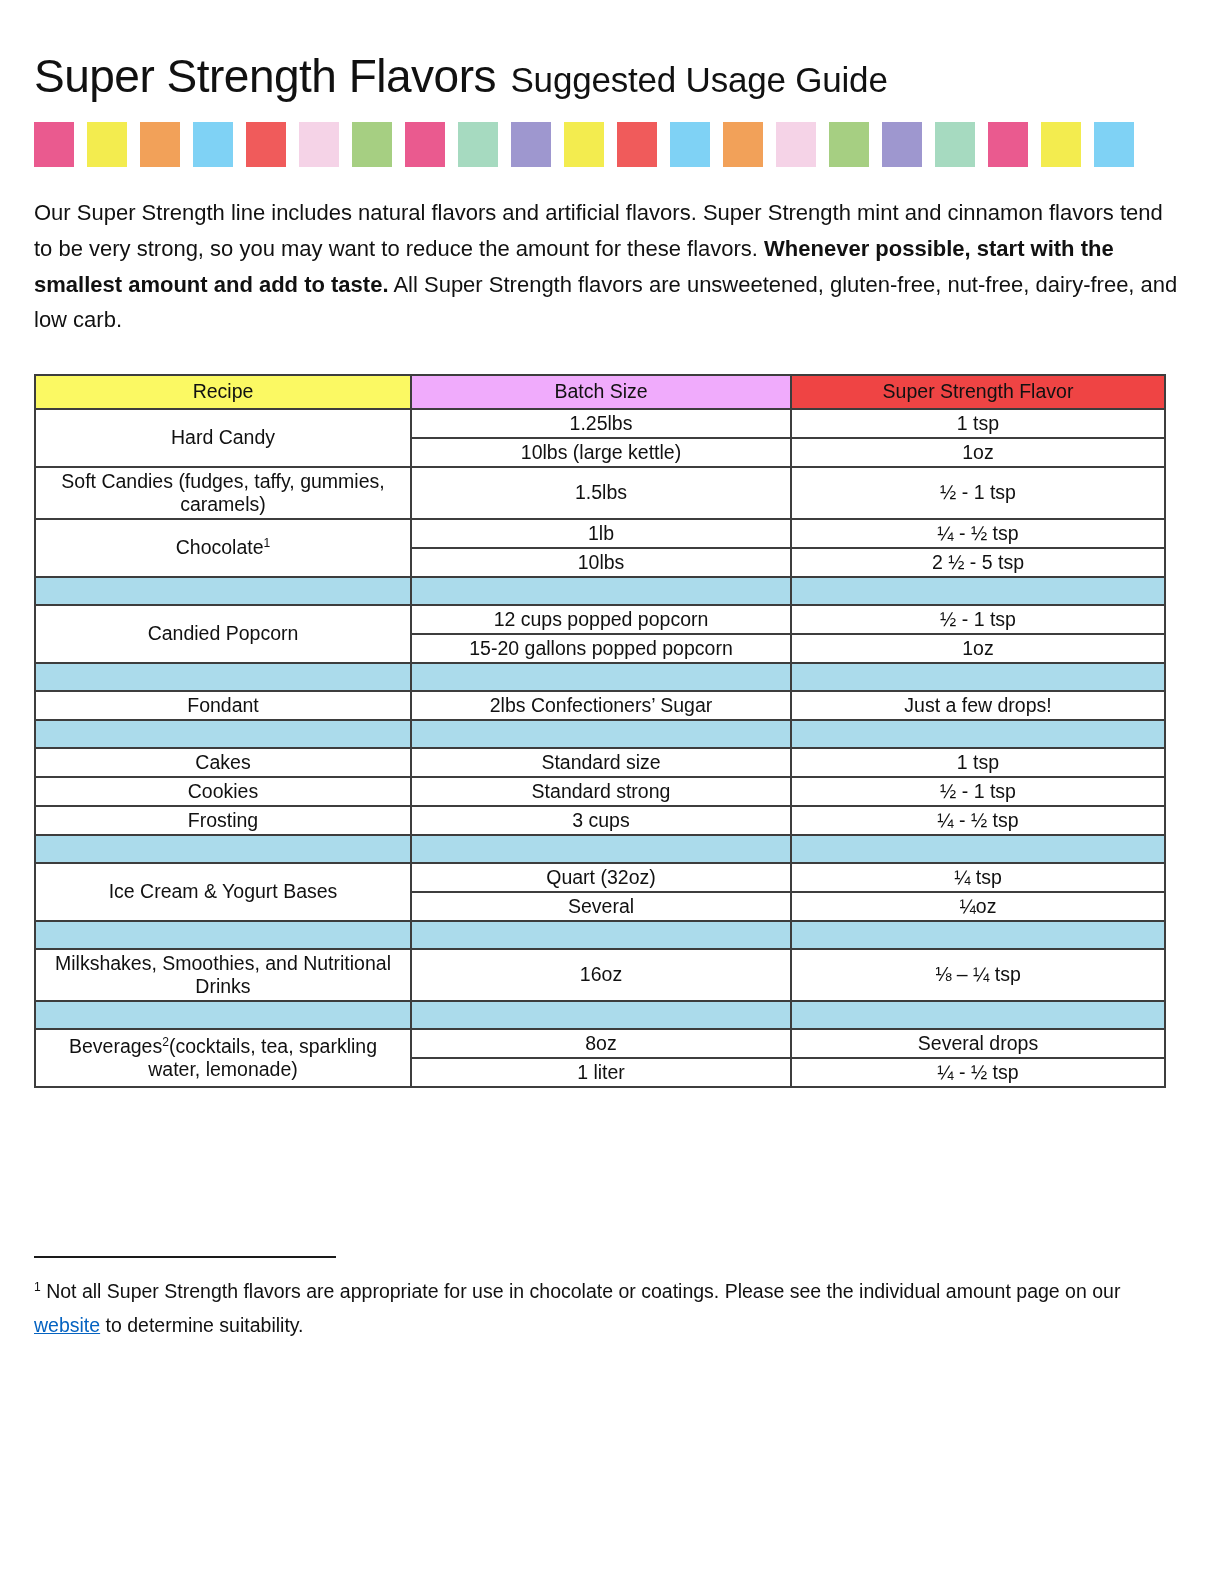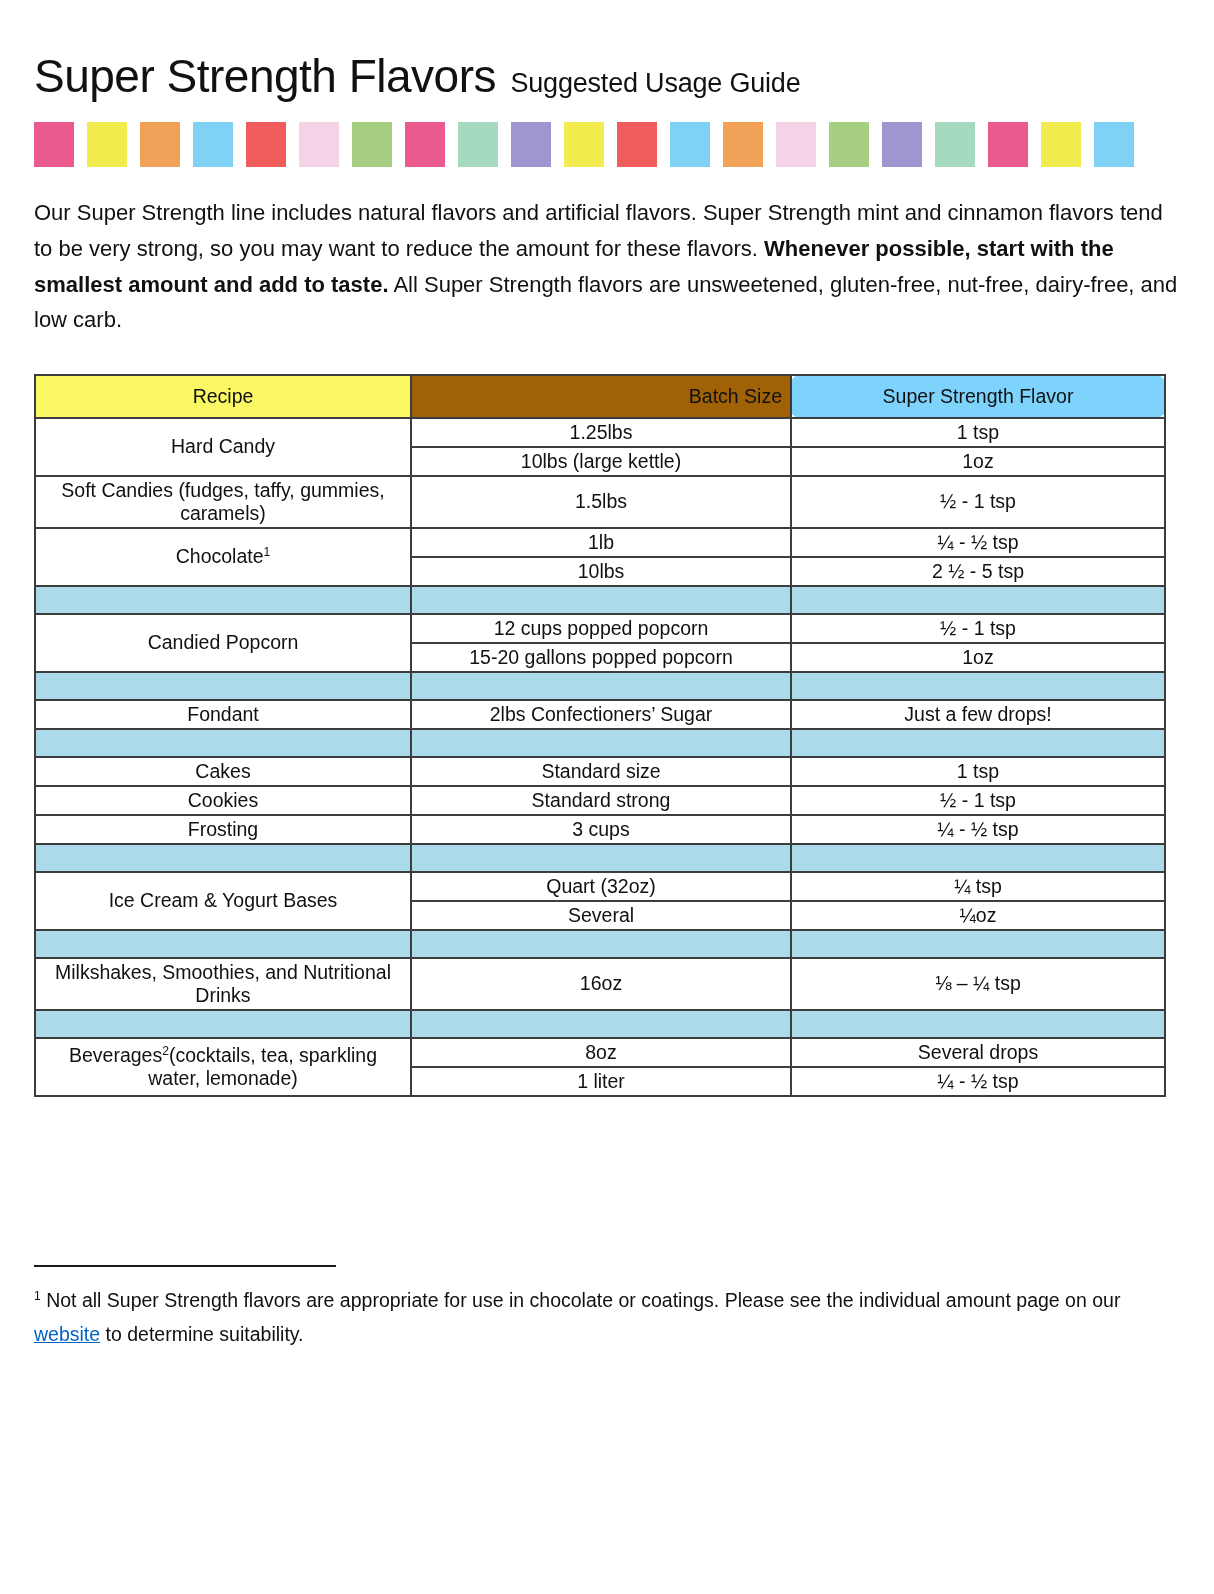--- a/index.html
+++ b/index.html
@@ -20,21 +20,21 @@
   .title-row {
     white-space: nowrap;
     line-height: 1.05;
   }
   .title-main {
     font-size: 46px;
     font-weight: 500;
     letter-spacing: -0.5px;
   }
   .title-sub {
-    font-size: 27px;
+    font-size: 35px;
     font-weight: 500;
     margin-left: 10px;
     letter-spacing: -0.2px;
   }
   
   .stripe {
     display: flex;
     gap: 13px;
     margin-top: 22px;
     height: 45px;
@@ -63,21 +63,21 @@
     border: 2px solid #3d3d3d;
     text-align: center;
     font-size: 19.5px;
     font-weight: 400;
     padding: 2px 8px;
     height: 28px;
     box-sizing: border-box;
     overflow: hidden;
   }
   .usage-table th {
-    height: 43px;
+    height: 34px;
   }
   .usage-table td.inner {
     border-top: 2px solid #a3a3a3;
   }
   .usage-table tr.sep td {
     height: 28px;
   }
   .recipe-cell sup, .fn sup {
     font-size: 0.62em;
     vertical-align: super;
@@ -144,22 +144,22 @@
 
   <table class="usage-table">
     <colgroup>
       <col style="width:376px">
       <col style="width:380px">
       <col style="width:374px">
     </colgroup>
     <thead>
       <tr>
         <th style="background: rgb(251, 249, 99);">Recipe</th>
-        <th style="background: #a16207; text-align: right;">Batch Size</th>
-        <th style="background: #7dd3fc; border-radius: 9px;">Super Strength Flavor</th>
+        <th style="background: #f0abfc;">Batch Size</th>
+        <th style="background: #ef4444;">Super Strength Flavor</th>
       </tr>
     </thead>
     <tbody id="table-body">
         <tr>
           <td class="recipe-cell" rowspan="2"><span>Hard Candy</span></td>
           <td>1.25lbs</td>
           <td>1 tsp</td>
         </tr>
         <tr>
           <td class="inner">10lbs (large kettle)</td>

